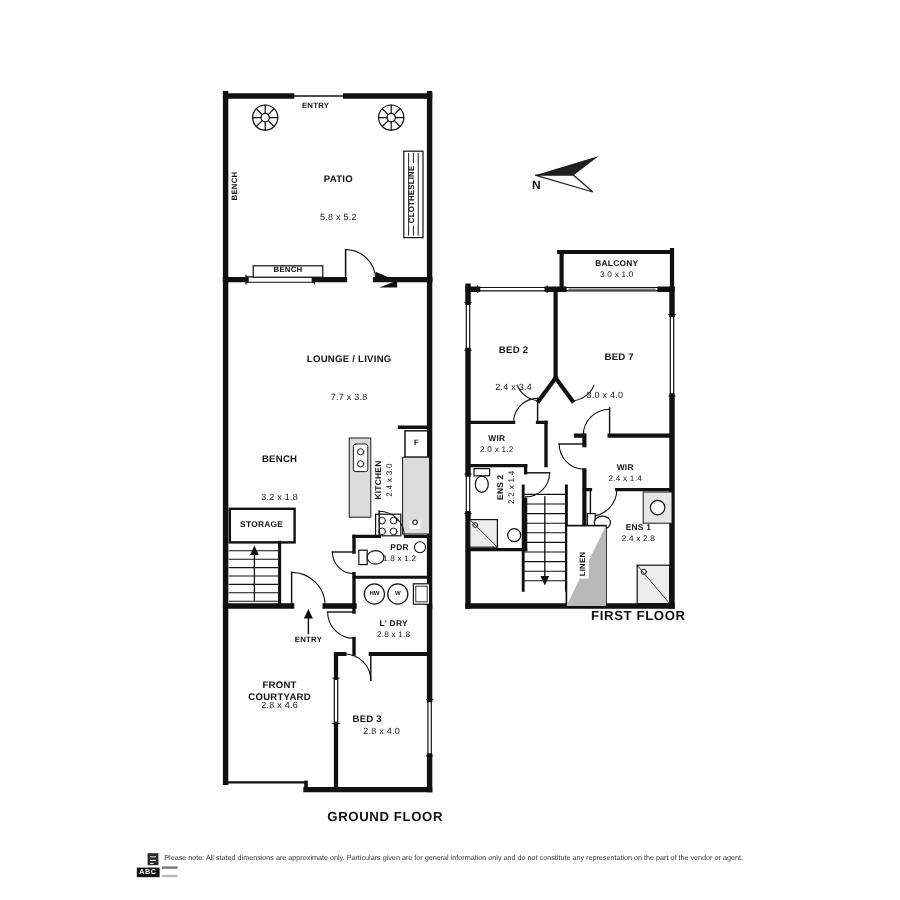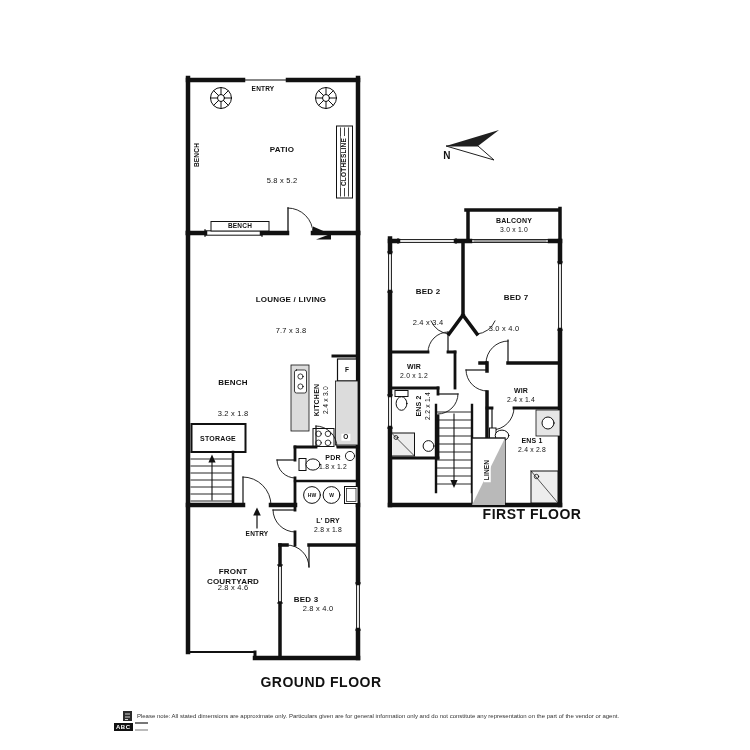--- a/index.html
+++ b/index.html
@@ -9,21 +9,21 @@
   .title{position:absolute;left:50%;top:22px;transform:translateX(-50%);
          font:700 19px "Liberation Sans",sans-serif;letter-spacing:.2px;white-space:nowrap;}
   .lbl{position:absolute;transform:translate(-50%,-50%);font:700 8px "Liberation Sans",sans-serif;
        color:#111;white-space:nowrap;text-align:center;letter-spacing:.2px;line-height:1;}
   .dim{font-weight:400;font-size:7.5px;margin-top:20px;}
   .sm{font-size:7px;}
   .smd{font-weight:400;font-size:6.8px;}
   .ann{font-size:6.5px;}
   .xs{font-size:5px;letter-spacing:0;}
   .rot{transform:translate(-50%,-50%) rotate(-90deg);}
-  .floorlbl{font-size:14px;letter-spacing:.5px;}
+  .floorlbl{font-size:11px;letter-spacing:.5px;}
   .wrap{white-space:normal;width:66px;line-height:1.3;}
   .bg{background:#fff;padding:0 2px;}
   .north{font:700 10px "Liberation Sans",sans-serif;}
   .tiny{font-weight:400;font-size:6px;color:#333;letter-spacing:0;}
   .logo{position:absolute;left:114px;top:722px;display:flex;align-items:center;gap:2px;}
   .logo-abc{background:#111;color:#fff;font:700 6px "Liberation Sans",sans-serif;
             padding:1px 2px;letter-spacing:.5px;}
   .logo-lines{display:inline-block;width:13px;height:5px;border-top:2px solid #777;border-bottom:2px solid #bbb;}
 </style>
 </head>

